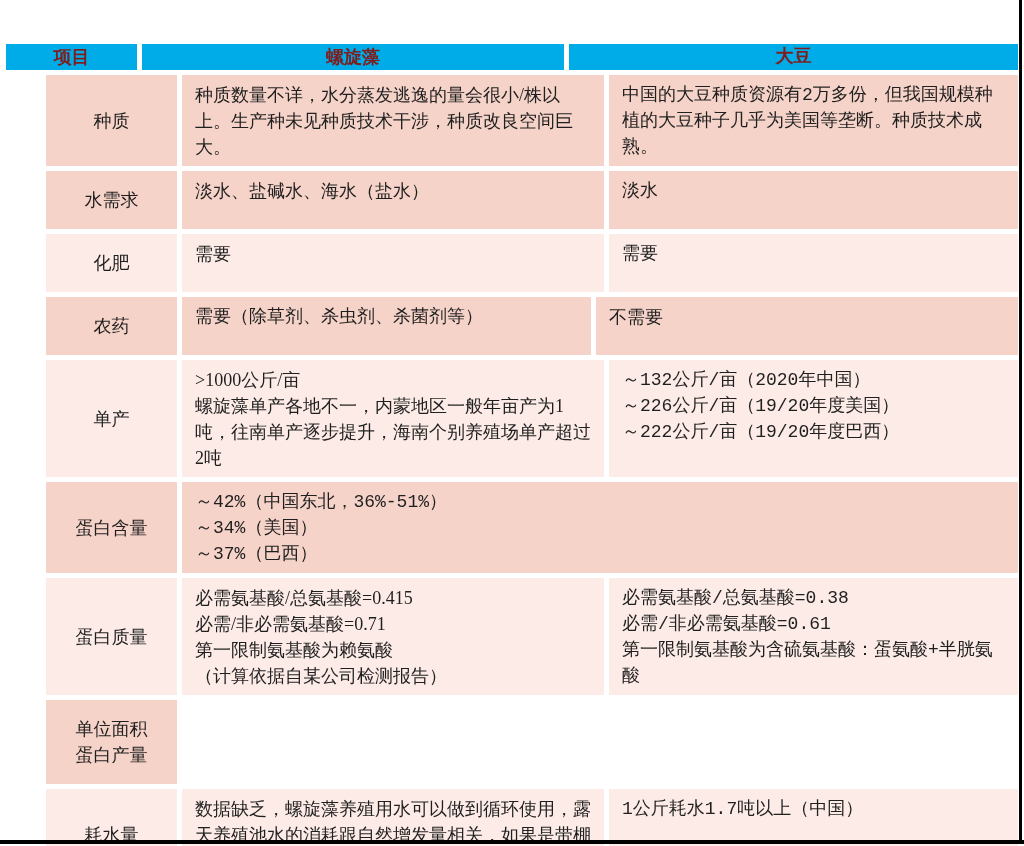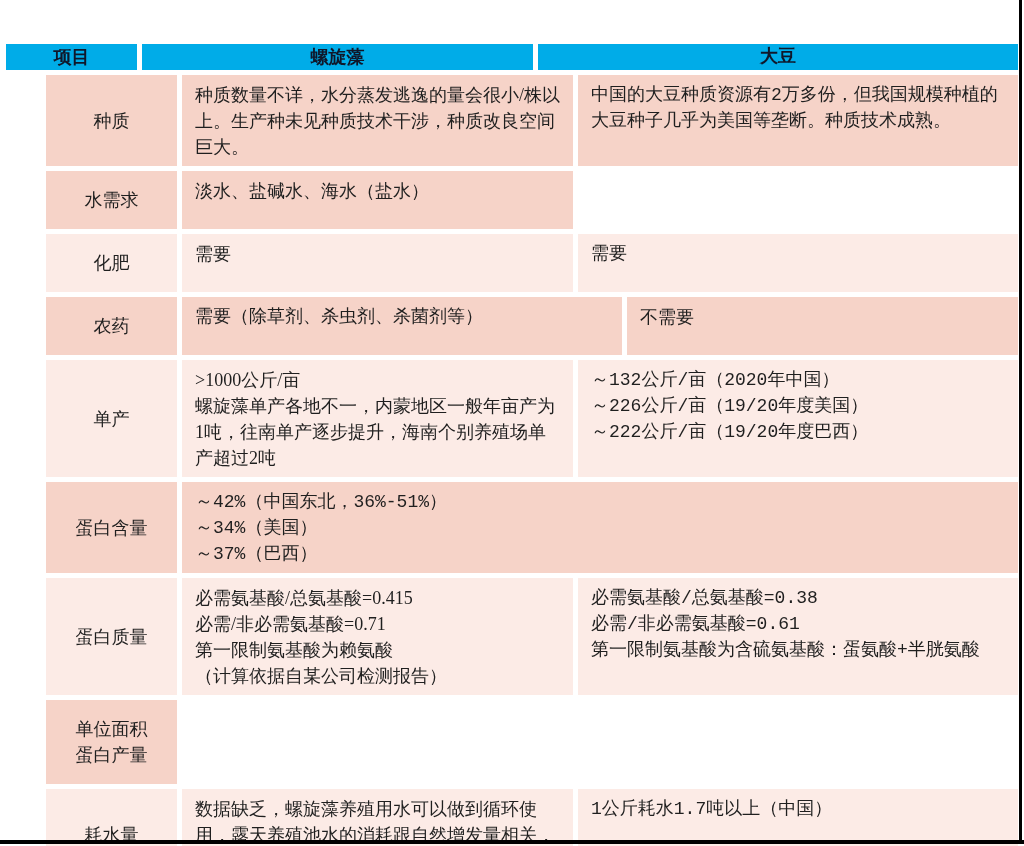--- a/index.html
+++ b/index.html
@@ -26,29 +26,29 @@
     gap: 5px;
     margin-bottom: 5px;
   }
   .cell {
     box-sizing: border-box;
     color: #1f1f1f;
     font-size: 18px;
     line-height: 26px;
   }
   .c1 { width: 131px; }
-  .c2 { width: 391px; }
+  .c2 { width: 422px; }
   .c3 { flex: 1; font-family: Liberation Mono, monospace; }
   .hcell {
     background: var(--header-bg, #00ACE8);
     display: flex;
     align-items: center;
     justify-content: center;
     font-weight: bold;
-    color: #0f172a;
+    color: #7f1d1d;
     margin-top: 38px;
   }
   .label {
     display: flex;
     align-items: center;
     justify-content: center;
     text-align: center;
     white-space: pre-line;
     padding: 16px 6px;
     margin-left: 40px;
@@ -91,20 +91,21 @@
     <div class="row r-dark" style="min-height:80px">
       <div class="cell c1 label">种质</div>
       <div class="cell c2 content">种质数量不详，水分蒸发逃逸的量会很小/株以上。生产种未见种质技术干涉，种质改良空间巨大。</div>
       <div class="cell c3 content">中国的大豆种质资源有2万多份，但我国规模种植的大豆种子几乎为美国等垄断。种质技术成熟。</div>
     </div>
 
 
     <div class="row r-dark" style="min-height:47px">
       <div class="cell c1 label">水需求</div>
       <div class="cell c2 content">淡水、盐碱水、海水（盐水）</div>
+      <div class="cell c3 content">淡水</div>
     </div>
 
     <div class="row r-light" style="min-height:43px">
       <div class="cell c1 label">化肥</div>
       <div class="cell c2 content">需要</div>
       <div class="cell c3 content">需要</div>
     </div>
 
     <div class="row r-dark" style="min-height:41px">
       <div class="cell c1 label">农药</div>

